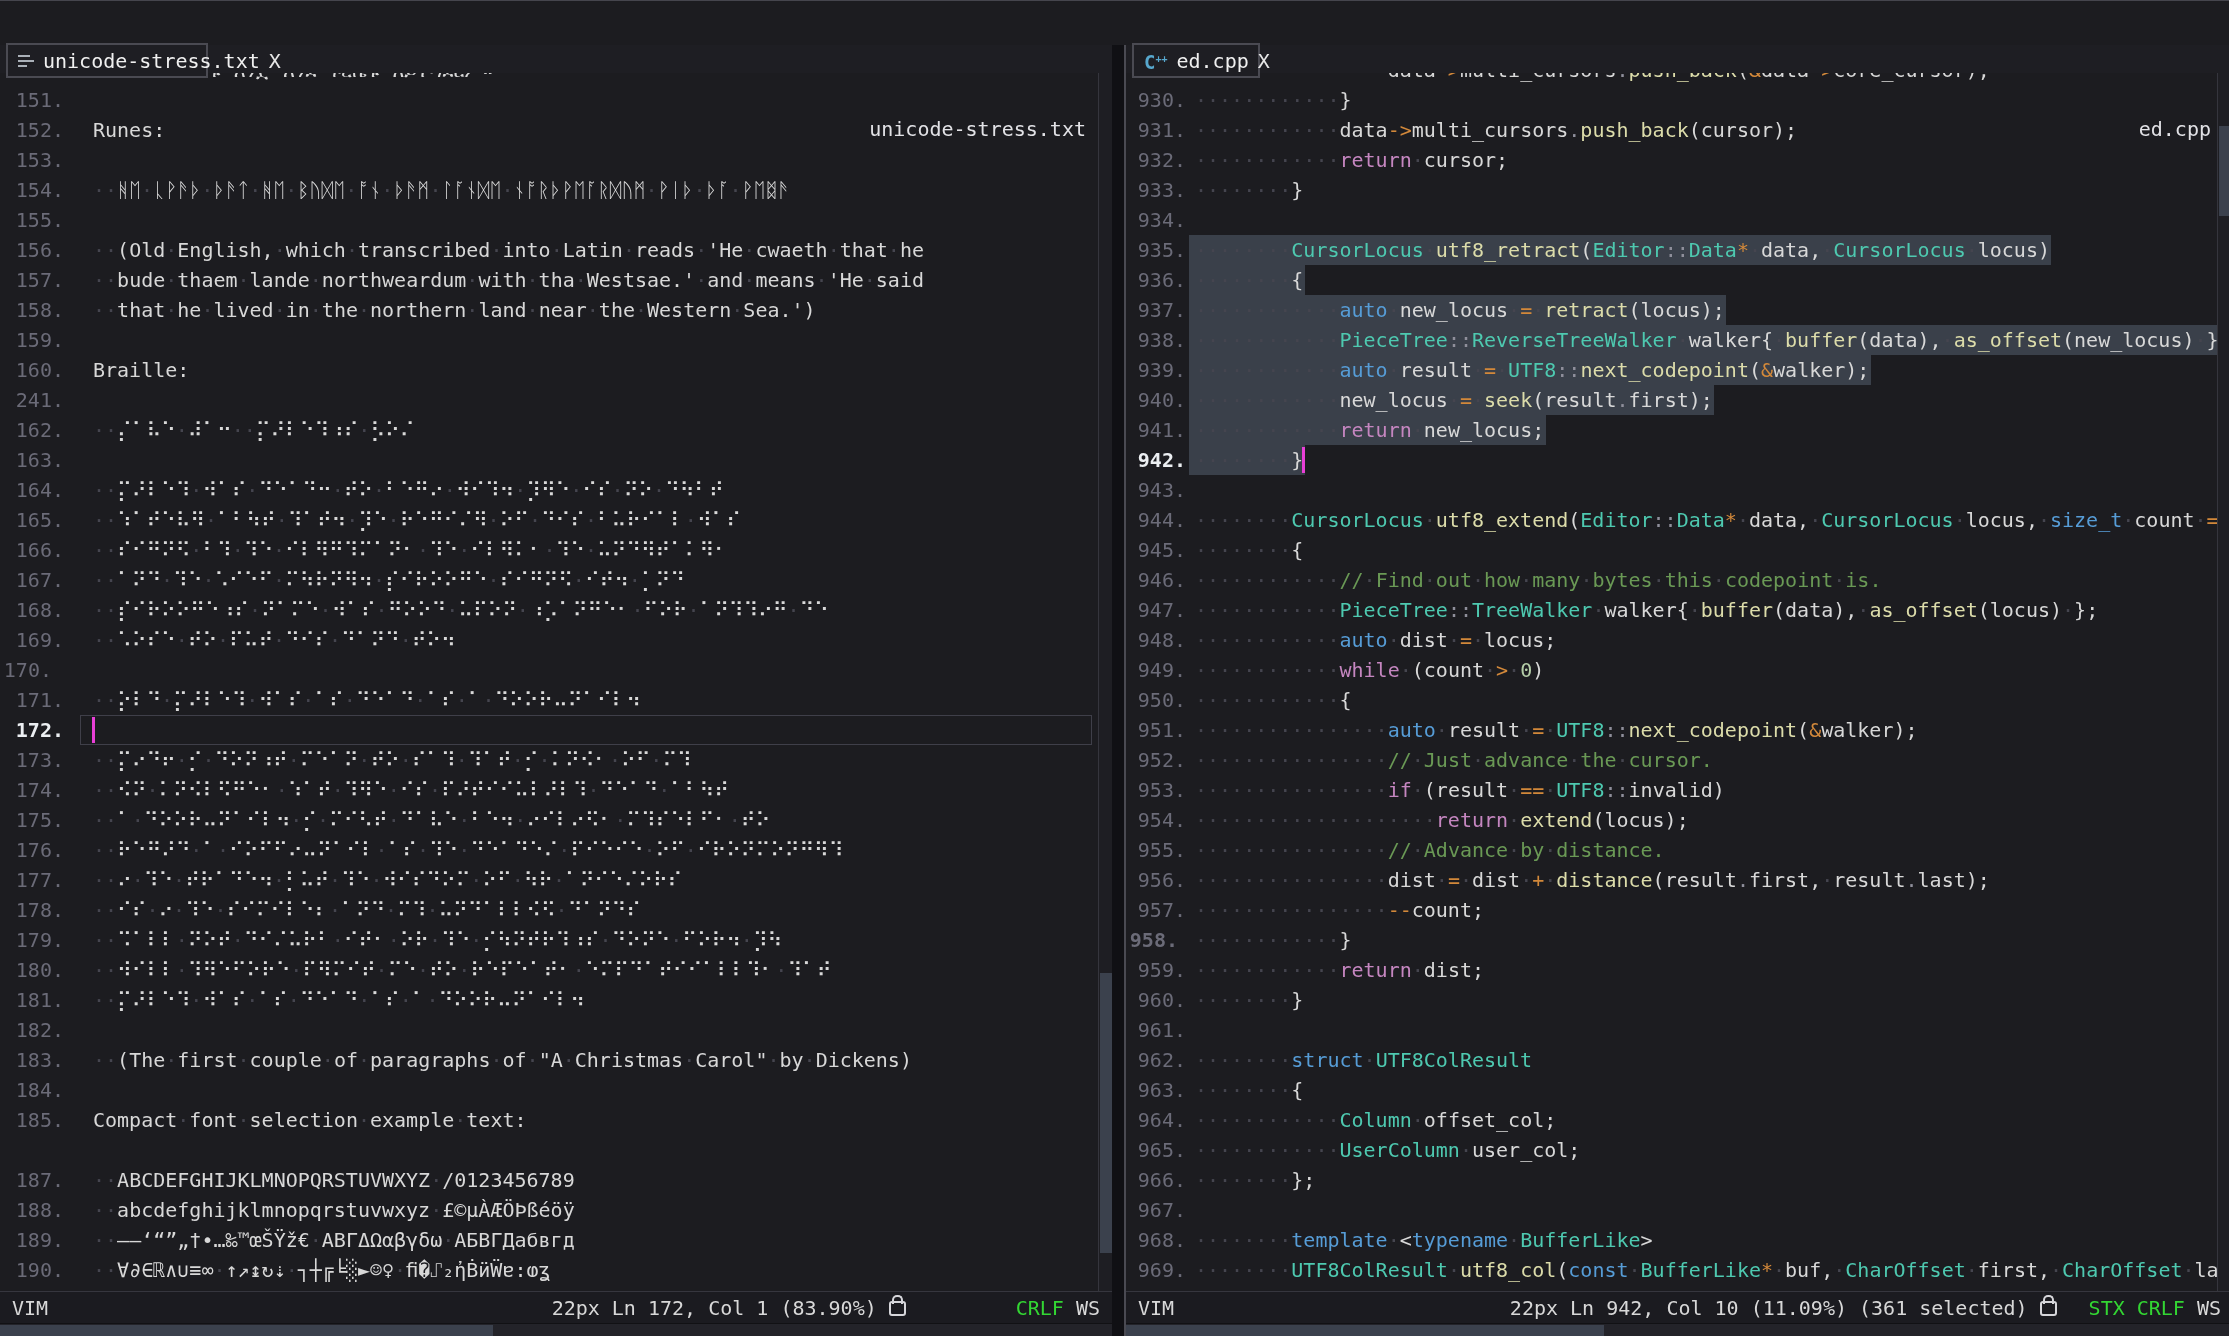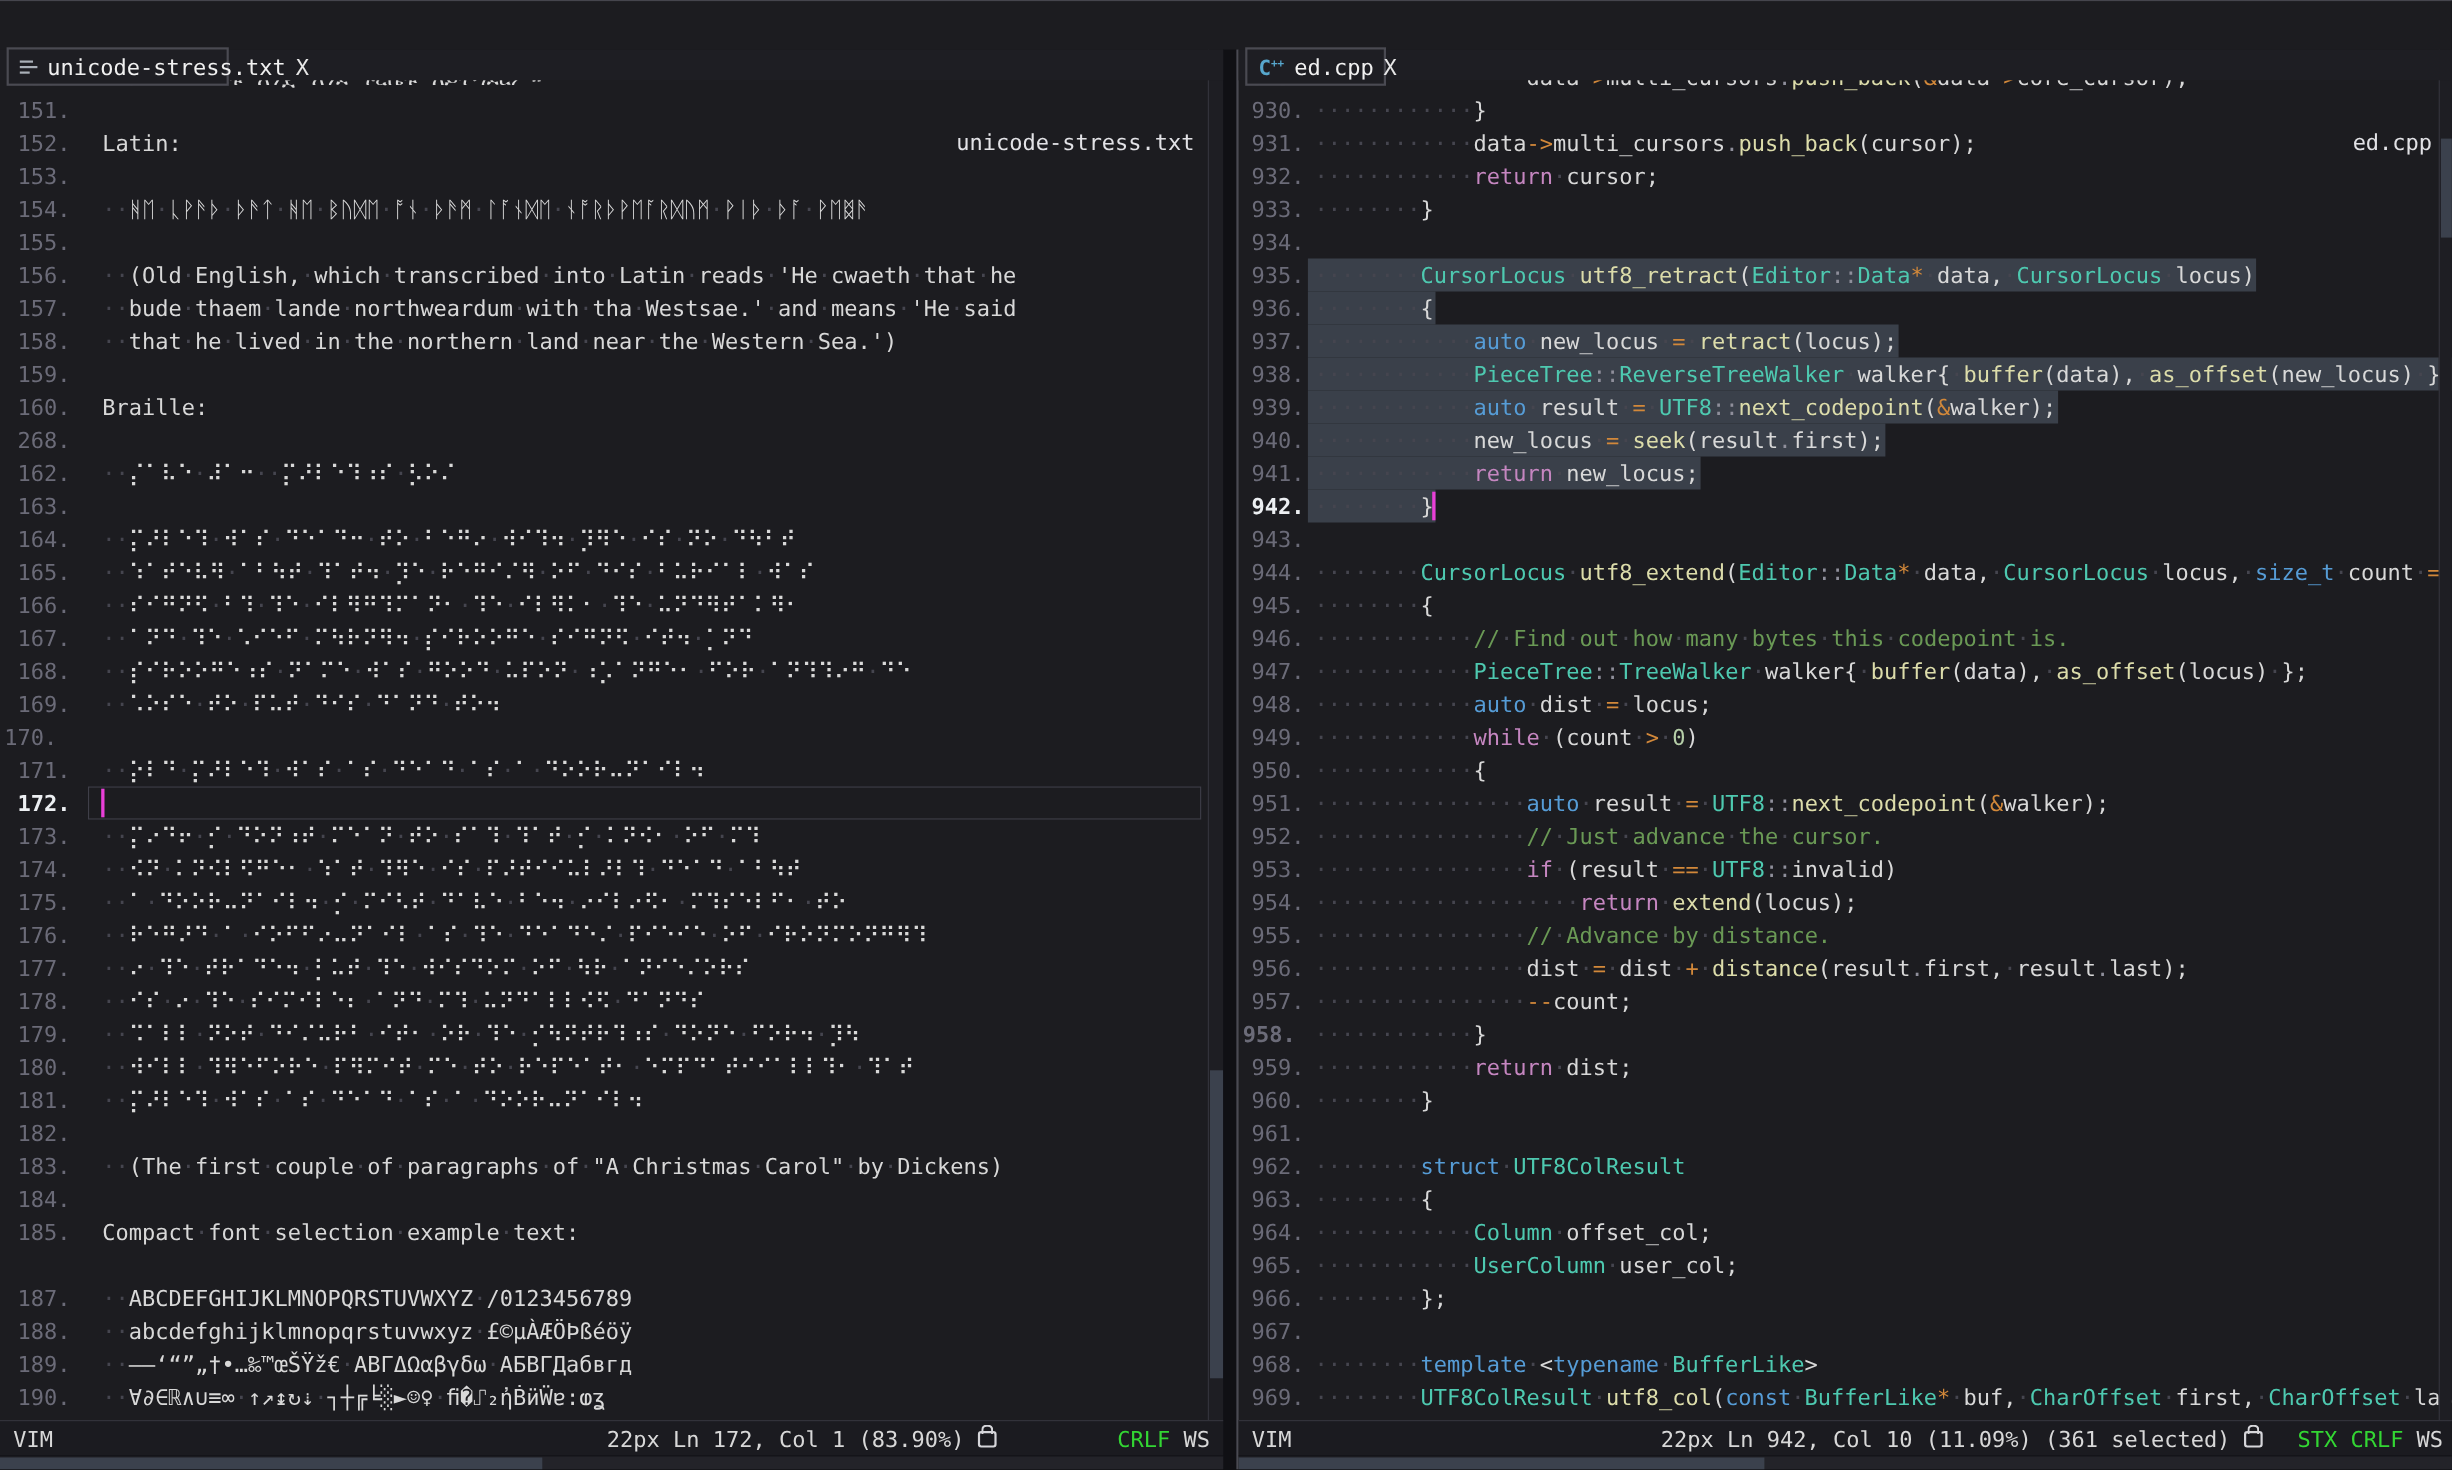--- a/index.html
+++ b/index.html
@@ -70,30 +70,30 @@
 <div class="window">
 
 
   <div class="panes">
 
     <section class="pane pane0">
       <div class="viewport">
         <div class="rows">
             <div class="row" style="top: 10px; left: 0px; width: 100%;"><span class="num" style="left: 12px; width: 52px;">150.</span><span class="code" style="left: 93px;"><span class="ws">··</span><span class="d">ሰው</span><span class="ws">·</span><span class="d">እንደቤቱ</span><span class="ws">·</span><span class="d">እንጅ</span><span class="ws">·</span><span class="d">እንደ</span><span class="ws">·</span><span class="d">ጉረቤቱ</span><span class="ws">·</span><span class="d">አይተዳደርም።</span></span></div>
             <div class="row" style="top: 40px; left: 0px; width: 100%;"><span class="num" style="left: 12px; width: 52px;">151.</span><span class="code" style="left: 93px;"></span></div>
-            <div class="row" style="top: 70px; left: 0px; width: 100%;"><span class="num" style="left: 12px; width: 52px;">152.</span><span class="code" style="left: 93px;"><span class="d">Latin:</span></span></div>
+            <div class="row" style="top: 70px; left: 0px; width: 100%;"><span class="num" style="left: 12px; width: 52px;">152.</span><span class="code" style="left: 93px;"><span class="d">Runes:</span></span></div>
             <div class="row" style="top: 100px; left: 0px; width: 100%;"><span class="num" style="left: 12px; width: 52px;">153.</span><span class="code" style="left: 93px;"></span></div>
             <div class="row" style="top: 130px; left: 0px; width: 100%;"><span class="num" style="left: 12px; width: 52px;">154.</span><span class="code" style="left: 93px;"><span class="ws">··</span><span class="d">ᚻᛖ</span><span class="ws">·</span><span class="d">ᚳᚹᚫᚦ</span><span class="ws">·</span><span class="d">ᚦᚫᛏ</span><span class="ws">·</span><span class="d">ᚻᛖ</span><span class="ws">·</span><span class="d">ᛒᚢᛞᛖ</span><span class="ws">·</span><span class="d">ᚩᚾ</span><span class="ws">·</span><span class="d">ᚦᚫᛗ</span><span class="ws">·</span><span class="d">ᛚᚪᚾᛞᛖ</span><span class="ws">·</span><span class="d">ᚾᚩᚱᚦᚹᛖᚪᚱᛞᚢᛗ</span><span class="ws">·</span><span class="d">ᚹᛁᚦ</span><span class="ws">·</span><span class="d">ᚦᚪ</span><span class="ws">·</span><span class="d">ᚹᛖᛥᚫ</span></span></div>
             <div class="row" style="top: 160px; left: 0px; width: 100%;"><span class="num" style="left: 12px; width: 52px;">155.</span><span class="code" style="left: 93px;"></span></div>
             <div class="row" style="top: 190px; left: 0px; width: 100%;"><span class="num" style="left: 12px; width: 52px;">156.</span><span class="code" style="left: 93px;"><span class="ws">··</span><span class="d">(Old</span><span class="ws">·</span><span class="d">English,</span><span class="ws">·</span><span class="d">which</span><span class="ws">·</span><span class="d">transcribed</span><span class="ws">·</span><span class="d">into</span><span class="ws">·</span><span class="d">Latin</span><span class="ws">·</span><span class="d">reads</span><span class="ws">·</span><span class="d">'He</span><span class="ws">·</span><span class="d">cwaeth</span><span class="ws">·</span><span class="d">that</span><span class="ws">·</span><span class="d">he</span></span></div>
             <div class="row" style="top: 220px; left: 0px; width: 100%;"><span class="num" style="left: 12px; width: 52px;">157.</span><span class="code" style="left: 93px;"><span class="ws">··</span><span class="d">bude</span><span class="ws">·</span><span class="d">thaem</span><span class="ws">·</span><span class="d">lande</span><span class="ws">·</span><span class="d">northweardum</span><span class="ws">·</span><span class="d">with</span><span class="ws">·</span><span class="d">tha</span><span class="ws">·</span><span class="d">Westsae.'</span><span class="ws">·</span><span class="d">and</span><span class="ws">·</span><span class="d">means</span><span class="ws">·</span><span class="d">'He</span><span class="ws">·</span><span class="d">said</span></span></div>
             <div class="row" style="top: 250px; left: 0px; width: 100%;"><span class="num" style="left: 12px; width: 52px;">158.</span><span class="code" style="left: 93px;"><span class="ws">··</span><span class="d">that</span><span class="ws">·</span><span class="d">he</span><span class="ws">·</span><span class="d">lived</span><span class="ws">·</span><span class="d">in</span><span class="ws">·</span><span class="d">the</span><span class="ws">·</span><span class="d">northern</span><span class="ws">·</span><span class="d">land</span><span class="ws">·</span><span class="d">near</span><span class="ws">·</span><span class="d">the</span><span class="ws">·</span><span class="d">Western</span><span class="ws">·</span><span class="d">Sea.')</span></span></div>
             <div class="row" style="top: 280px; left: 0px; width: 100%;"><span class="num" style="left: 12px; width: 52px;">159.</span><span class="code" style="left: 93px;"></span></div>
             <div class="row" style="top: 310px; left: 0px; width: 100%;"><span class="num" style="left: 12px; width: 52px;">160.</span><span class="code" style="left: 93px;"><span class="d">Braille:</span></span></div>
-            <div class="row" style="top: 340px; left: 0px; width: 100%;"><span class="num" style="left: 12px; width: 52px;">268.</span><span class="code" style="left: 93px;"></span></div>
+            <div class="row" style="top: 340px; left: 0px; width: 100%;"><span class="num" style="left: 12px; width: 52px;">241.</span><span class="code" style="left: 93px;"></span></div>
             <div class="row" style="top: 370px; left: 0px; width: 100%;"><span class="num" style="left: 12px; width: 52px;">162.</span><span class="code" style="left: 93px;"><span class="ws">··</span><span class="d">⡌⠁⠧⠑</span><span class="ws">·</span><span class="d">⠼⠁⠒</span><span class="ws">··</span><span class="d">⡍⠜⠇⠑⠹⠰⠎</span><span class="ws">·</span><span class="d">⡣⠕⠌</span></span></div>
             <div class="row" style="top: 400px; left: 0px; width: 100%;"><span class="num" style="left: 12px; width: 52px;">163.</span><span class="code" style="left: 93px;"></span></div>
             <div class="row" style="top: 430px; left: 0px; width: 100%;"><span class="num" style="left: 12px; width: 52px;">164.</span><span class="code" style="left: 93px;"><span class="ws">··</span><span class="d">⡍⠜⠇⠑⠹</span><span class="ws">·</span><span class="d">⠺⠁⠎</span><span class="ws">·</span><span class="d">⠙⠑⠁⠙⠒</span><span class="ws">·</span><span class="d">⠞⠕</span><span class="ws">·</span><span class="d">⠃⠑⠛⠔</span><span class="ws">·</span><span class="d">⠺⠊⠹⠲</span><span class="ws">·</span><span class="d">⡹⠻⠑</span><span class="ws">·</span><span class="d">⠊⠎</span><span class="ws">·</span><span class="d">⠝⠕</span><span class="ws">·</span><span class="d">⠙⠳⠃⠞</span></span></div>
             <div class="row" style="top: 460px; left: 0px; width: 100%;"><span class="num" style="left: 12px; width: 52px;">165.</span><span class="code" style="left: 93px;"><span class="ws">··</span><span class="d">⠱⠁⠞⠑⠧⠻</span><span class="ws">·</span><span class="d">⠁⠃⠳⠞</span><span class="ws">·</span><span class="d">⠹⠁⠞⠲</span><span class="ws">·</span><span class="d">⡹⠑</span><span class="ws">·</span><span class="d">⠗⠑⠛⠊⠌⠻</span><span class="ws">·</span><span class="d">⠕⠋</span><span class="ws">·</span><span class="d">⠙⠊⠎</span><span class="ws">·</span><span class="d">⠃⠥⠗⠊⠁⠇</span><span class="ws">·</span><span class="d">⠺⠁⠎</span></span></div>
             <div class="row" style="top: 490px; left: 0px; width: 100%;"><span class="num" style="left: 12px; width: 52px;">166.</span><span class="code" style="left: 93px;"><span class="ws">··</span><span class="d">⠎⠊⠛⠝⠫</span><span class="ws">·</span><span class="d">⠃⠹</span><span class="ws">·</span><span class="d">⠹⠑</span><span class="ws">·</span><span class="d">⠊⠇⠻⠛⠹⠍⠁⠝⠂</span><span class="ws">·</span><span class="d">⠹⠑</span><span class="ws">·</span><span class="d">⠊⠇⠻⠅⠂</span><span class="ws">·</span><span class="d">⠹⠑</span><span class="ws">·</span><span class="d">⠥⠝⠙⠻⠞⠁⠅⠻⠂</span></span></div>
             <div class="row" style="top: 520px; left: 0px; width: 100%;"><span class="num" style="left: 12px; width: 52px;">167.</span><span class="code" style="left: 93px;"><span class="ws">··</span><span class="d">⠁⠝⠙</span><span class="ws">·</span><span class="d">⠹⠑</span><span class="ws">·</span><span class="d">⠡⠊⠑⠋</span><span class="ws">·</span><span class="d">⠍⠳⠗⠝⠻⠲</span><span class="ws">·</span><span class="d">⡎⠊⠗⠕⠕⠛⠑</span><span class="ws">·</span><span class="d">⠎⠊⠛⠝⠫</span><span class="ws">·</span><span class="d">⠊⠞⠲</span><span class="ws">·</span><span class="d">⡁⠝⠙</span></span></div>
             <div class="row" style="top: 550px; left: 0px; width: 100%;"><span class="num" style="left: 12px; width: 52px;">168.</span><span class="code" style="left: 93px;"><span class="ws">··</span><span class="d">⡎⠊⠗⠕⠕⠛⠑⠰⠎</span><span class="ws">·</span><span class="d">⠝⠁⠍⠑</span><span class="ws">·</span><span class="d">⠺⠁⠎</span><span class="ws">·</span><span class="d">⠛⠕⠕⠙</span><span class="ws">·</span><span class="d">⠥⠏⠕⠝</span><span class="ws">·</span><span class="d">⠰⡡⠁⠝⠛⠑⠂</span><span class="ws">·</span><span class="d">⠋⠕⠗</span><span class="ws">·</span><span class="d">⠁⠝⠹⠹⠔⠛</span><span class="ws">·</span><span class="d">⠙⠑</span></span></div>
             <div class="row" style="top: 580px; left: 0px; width: 100%;"><span class="num" style="left: 12px; width: 52px;">169.</span><span class="code" style="left: 93px;"><span class="ws">··</span><span class="d">⠡⠕⠎⠑</span><span class="ws">·</span><span class="d">⠞⠕</span><span class="ws">·</span><span class="d">⠏⠥⠞</span><span class="ws">·</span><span class="d">⠙⠊⠎</span><span class="ws">·</span><span class="d">⠙⠁⠝⠙</span><span class="ws">·</span><span class="d">⠞⠕⠲</span></span></div>
             <div class="row" style="top: 610px; left: 0px; width: 100%;"><span class="num" style="left: 0; width: 52px;">170.</span><span class="code" style="left: 93px;"></span></div>
             <div class="row" style="top: 640px; left: 0px; width: 100%;"><span class="num" style="left: 12px; width: 52px;">171.</span><span class="code" style="left: 93px;"><span class="ws">··</span><span class="d">⡕⠇⠙</span><span class="ws">·</span><span class="d">⡍⠜⠇⠑⠹</span><span class="ws">·</span><span class="d">⠺⠁⠎</span><span class="ws">·</span><span class="d">⠁⠎</span><span class="ws">·</span><span class="d">⠙⠑⠁⠙</span><span class="ws">·</span><span class="d">⠁⠎</span><span class="ws">·</span><span class="d">⠁</span><span class="ws">·</span><span class="d">⠙⠕⠕⠗⠤⠝⠁⠊⠇⠲</span></span></div>

